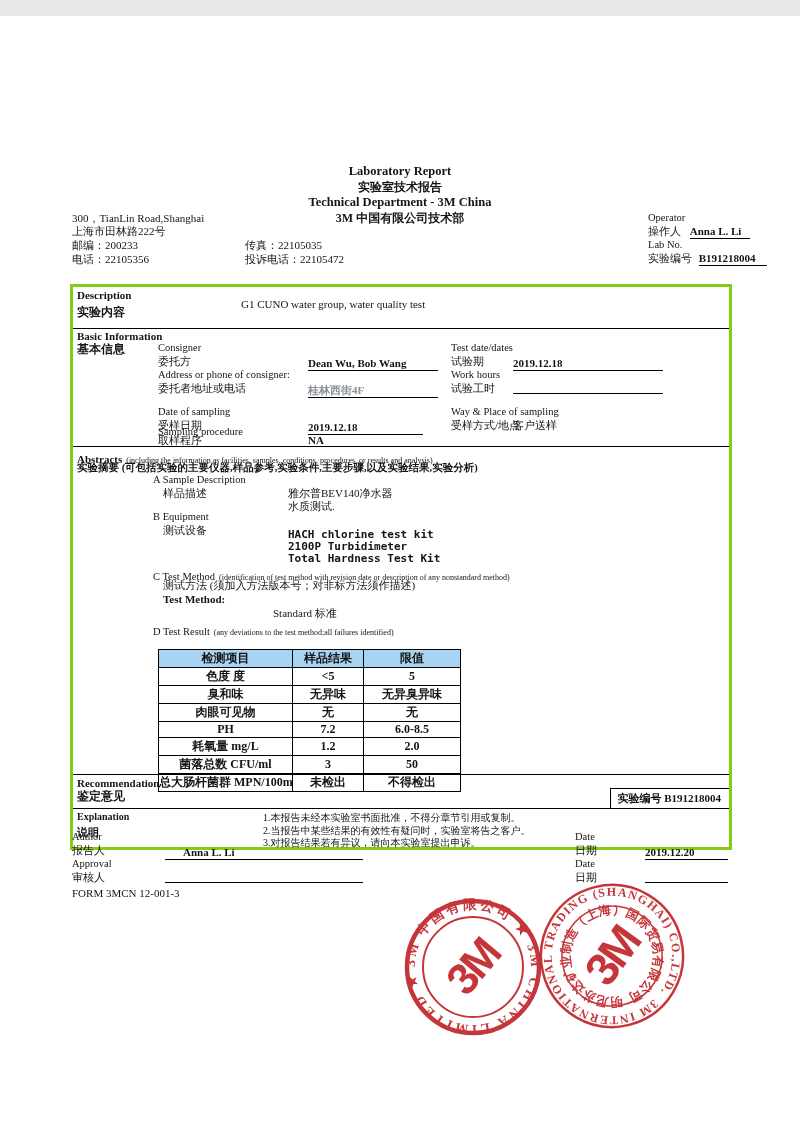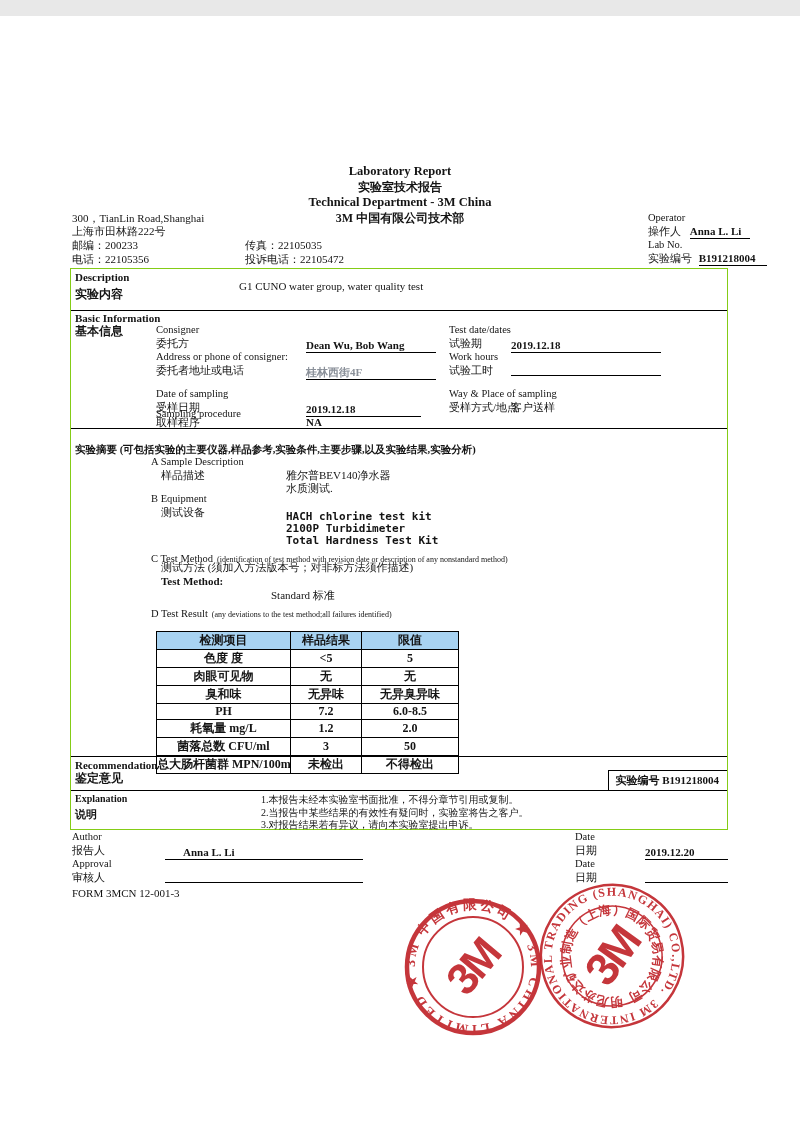--- a/index.html
+++ b/index.html
@@ -8,21 +8,21 @@
   .abs{position:absolute;}
   .b{font-weight:bold;}
   .en{font-size:10.5px;line-height:12px;}
   .cn{font-size:11px;line-height:13px;}
   .small{font-size:8px;}
   .titleblock{position:absolute;top:148px;left:0;width:800px;text-align:center;}
   .titleblock div{font-weight:bold;}
   .t-en{font-size:12.5px;line-height:15.5px;}
   .t-cn{font-size:12px;line-height:15.5px;}
   .uline{display:inline-block;border-bottom:1px solid #000;font-weight:bold;font-size:11px;line-height:13px;}
-  .frame{position:absolute;left:70px;top:252px;width:656px;border:1px solid #84cc16;}
+  .frame{position:absolute;left:70px;top:268px;width:656px;border:3px solid #84cc16;}
   .sec{position:relative;border-top:1px solid #000;}
   .sec:first-child{border-top:none;}
   .sec-h-en{font-weight:bold;font-size:11px;line-height:12px;}
   .sec-h-cn{font-weight:bold;font-size:12px;line-height:14px;}
   .mono{font-family:"DejaVu Sans Mono","Liberation Mono",monospace;font-size:11px;line-height:12px;font-weight:bold;}
   .grayval{color:#8a9099;}
   table.results{border-collapse:collapse;table-layout:fixed;border-radius:17px;}
   table.results td,table.results th{border:1px solid #000;text-align:center;vertical-align:middle;
       font-weight:bold;font-size:12px;padding:0;height:14px;overflow:hidden;white-space:nowrap;}
   table.results th{background:var(--tbl-head,#a8d3f2);height:16px;}
@@ -99,20 +99,24 @@
       <div class="abs en" style="left:378px;top:40px;">Work hours</div>
       <div class="abs cn" style="left:378px;top:53px;">试验工时</div>
       <div class="abs" style="left:440px;top:51px;"><span class="uline" style="width:150px;"></span></div>
 
       <div class="abs en" style="left:378px;top:77px;">Way &amp; Place of sampling</div>
       <div class="abs cn" style="left:378px;top:90px;">受样方式/地点</div>
       <div class="abs cn" style="left:440px;top:90px;">客户送样</div>
     </div>
 
     <div class="sec" style="height:327px;">
+      <div class="abs" style="left:4px;top:2px;white-space:nowrap;">
+        <span class="sec-h-en">Abstracts</span>
+        <span class="small">(including the information as facilities, samples, conditions, procedures, or results and analysis)</span>
+      </div>
       <div class="abs sec-h-cn" style="left:4px;top:14px;font-size:10.5px;">实验摘要 (可包括实验的主要仪器,样品参考,实验条件,主要步骤,以及实验结果,实验分析)</div>
 
       <div class="abs en" style="left:80px;top:27px;">A Sample Description</div>
       <div class="abs cn" style="left:90px;top:40px;">样品描述</div>
       <div class="abs cn" style="left:215px;top:40px;">雅尔普BEV140净水器</div>
       <div class="abs cn" style="left:215px;top:53px;">水质测试.</div>
 
       <div class="abs en" style="left:80px;top:64px;">B Equipment</div>
       <div class="abs cn" style="left:90px;top:77px;">测试设备</div>
       <div class="abs mono" style="left:215px;top:82px;">HACH chlorine test kit</div>
@@ -143,28 +147,28 @@
           <th>检测项目</th>
           <th>样品结果</th>
           <th>限值</th>
         </tr>
         <tr>
               <td>色度 度</td>
               <td>&lt;5</td>
               <td>5</td>
             </tr>
         <tr>
+              <td>臭和味</td>
+              <td>无异味</td>
+              <td>无异臭异味</td>
+            </tr>
+        <tr>
               <td>肉眼可见物</td>
               <td>无</td>
               <td>无</td>
-            </tr>
-        <tr>
-              <td>臭和味</td>
-              <td>无异味</td>
-              <td>无异臭异味</td>
             </tr>
         <tr>
               <td>PH</td>
               <td>7.2</td>
               <td>6.0-8.5</td>
             </tr>
         <tr>
               <td>耗氧量 mg/L</td>
               <td>1.2</td>
               <td>2.0</td>

